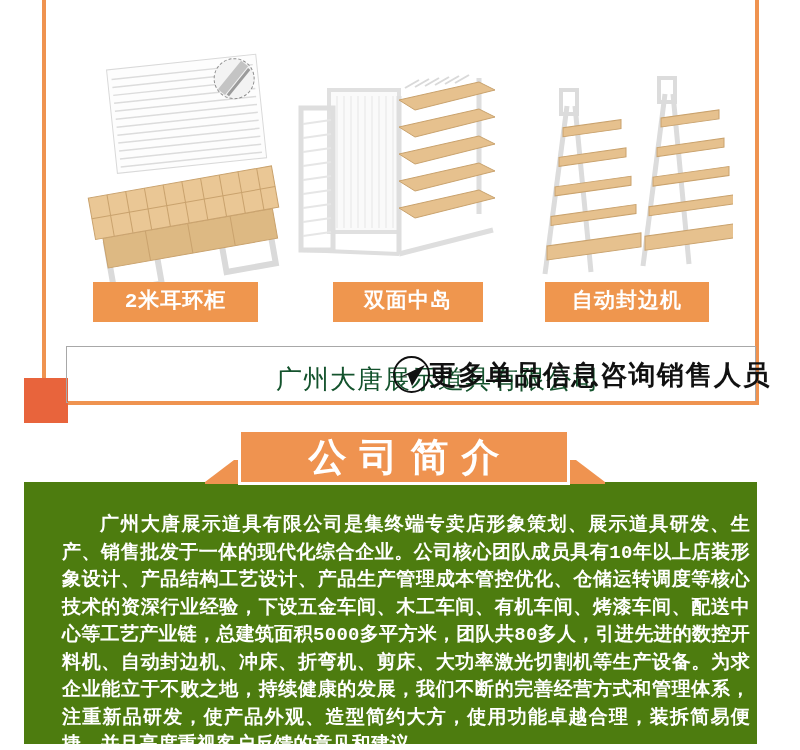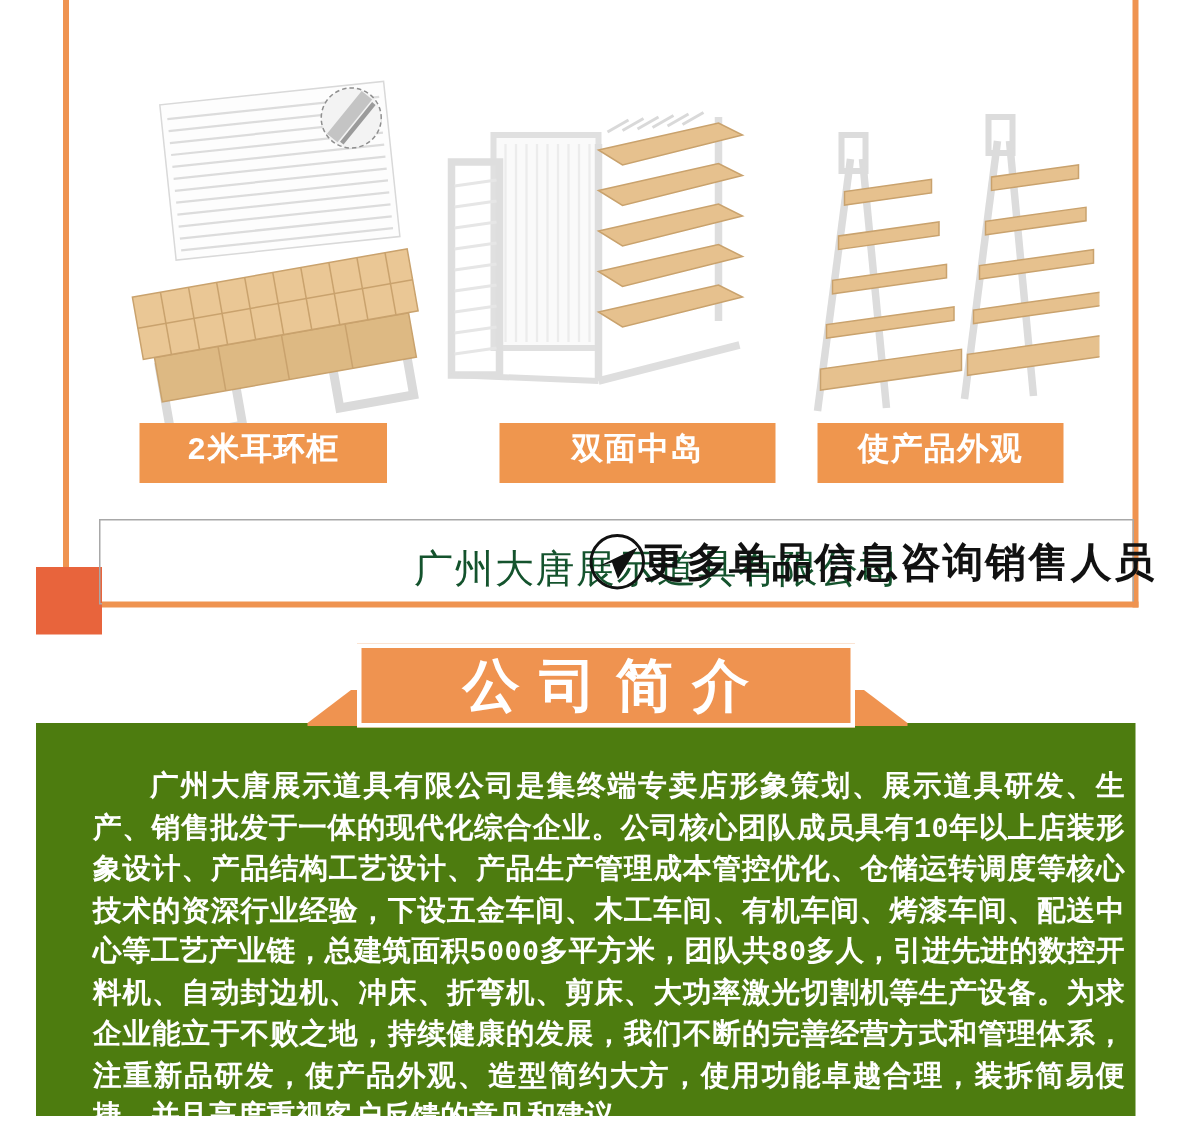--- a/index.html
+++ b/index.html
@@ -15,21 +15,21 @@
   .hline { position:absolute; left:68px; top:401px; width:691px; height:4px; background:#EF9350; }
   .accent-square { position:absolute; left:24px; top:378px; width:44px; height:45px; background:#E8643C; }
 
   
   .plabel {
     position:absolute; top:282px; height:40px; background:#EF964E;
     color:#ffffff; font-weight:700; font-size:21px; line-height:40px;
     text-align:center; letter-spacing:1px;
   }
   .plabel.l1 { left:93px;  width:165px; }
-  .plabel.l2 { left:333px; width:184px; }
+  .plabel.l2 { left:333px; width:150px; }
   .plabel.l3 { left:545px; width:164px; }
 
   .product-svg { position:absolute; }
   .p1 { left:70px;  top:48px; }
   .p2 { left:293px; top:62px; }
   .p3 { left:533px; top:62px; }
 
   
   .info-box { position:absolute; left:66px; top:346px; width:690px; height:57px; border:1px solid #a8a8a8; background:transparent; }
   .watermark {
@@ -189,21 +189,21 @@
         <rect x="124" y="103" width="67" height="9" fill="#E6C18E" stroke="#C9A26D"></rect>
         <rect x="120" y="132" width="76" height="9" fill="#E6C18E" stroke="#C9A26D"></rect>
         <rect x="116" y="161" width="85" height="9" fill="#E6C18E" stroke="#C9A26D"></rect>
         <rect x="112" y="190" width="94" height="14" fill="#E6C18E" stroke="#C9A26D"></rect>
       </g>
     </g>
   </svg>
 
   <div class="plabel l1">2米耳环柜</div>
   <div class="plabel l2">双面中岛</div>
-  <div class="plabel l3">使产品外观</div>
+  <div class="plabel l3">自动封边机</div>
 
   <div class="info-box"></div>
   <div class="watermark">广州大唐展示道具有限公司</div>
   <div class="promo-icon">
     <svg width="33" height="33" viewBox="0 0 33 33">
       <path d="M3 20 L30 7 L17 28 L13 17 Z" fill="#111"></path>
     </svg>
   </div>
   <div class="promo-text">更多单品信息咨询销售人员</div>
   <div class="hline"></div>

